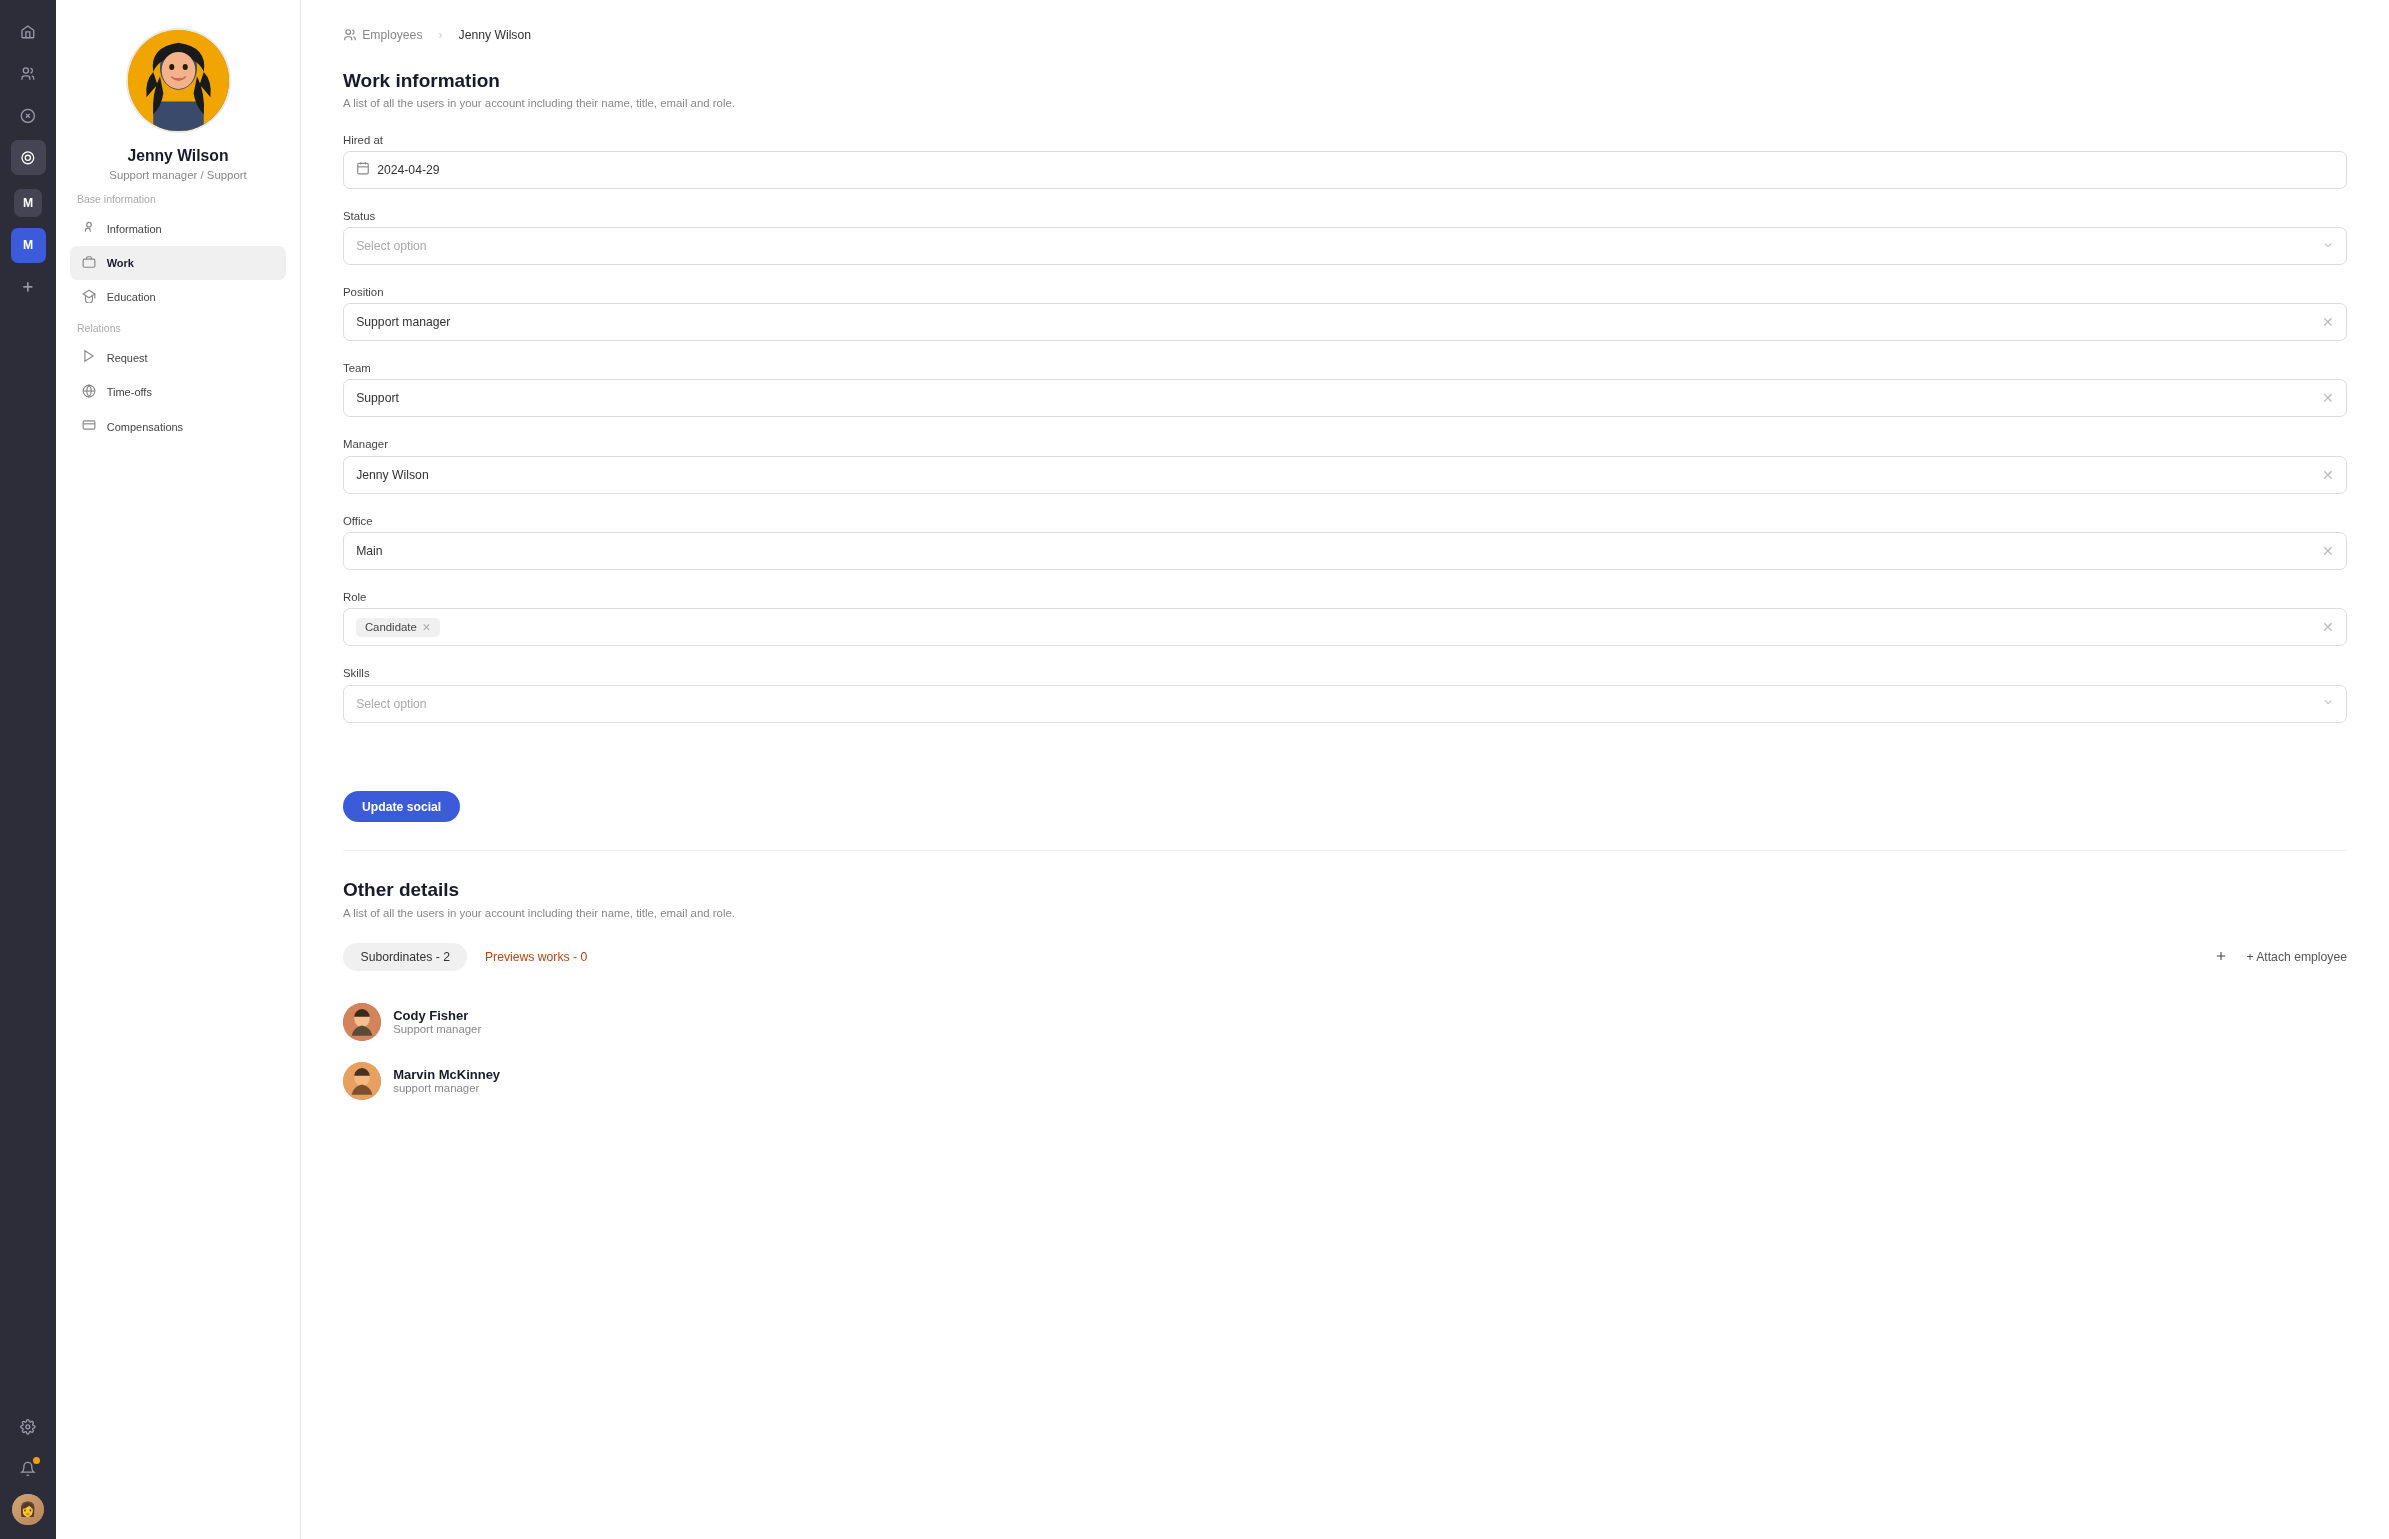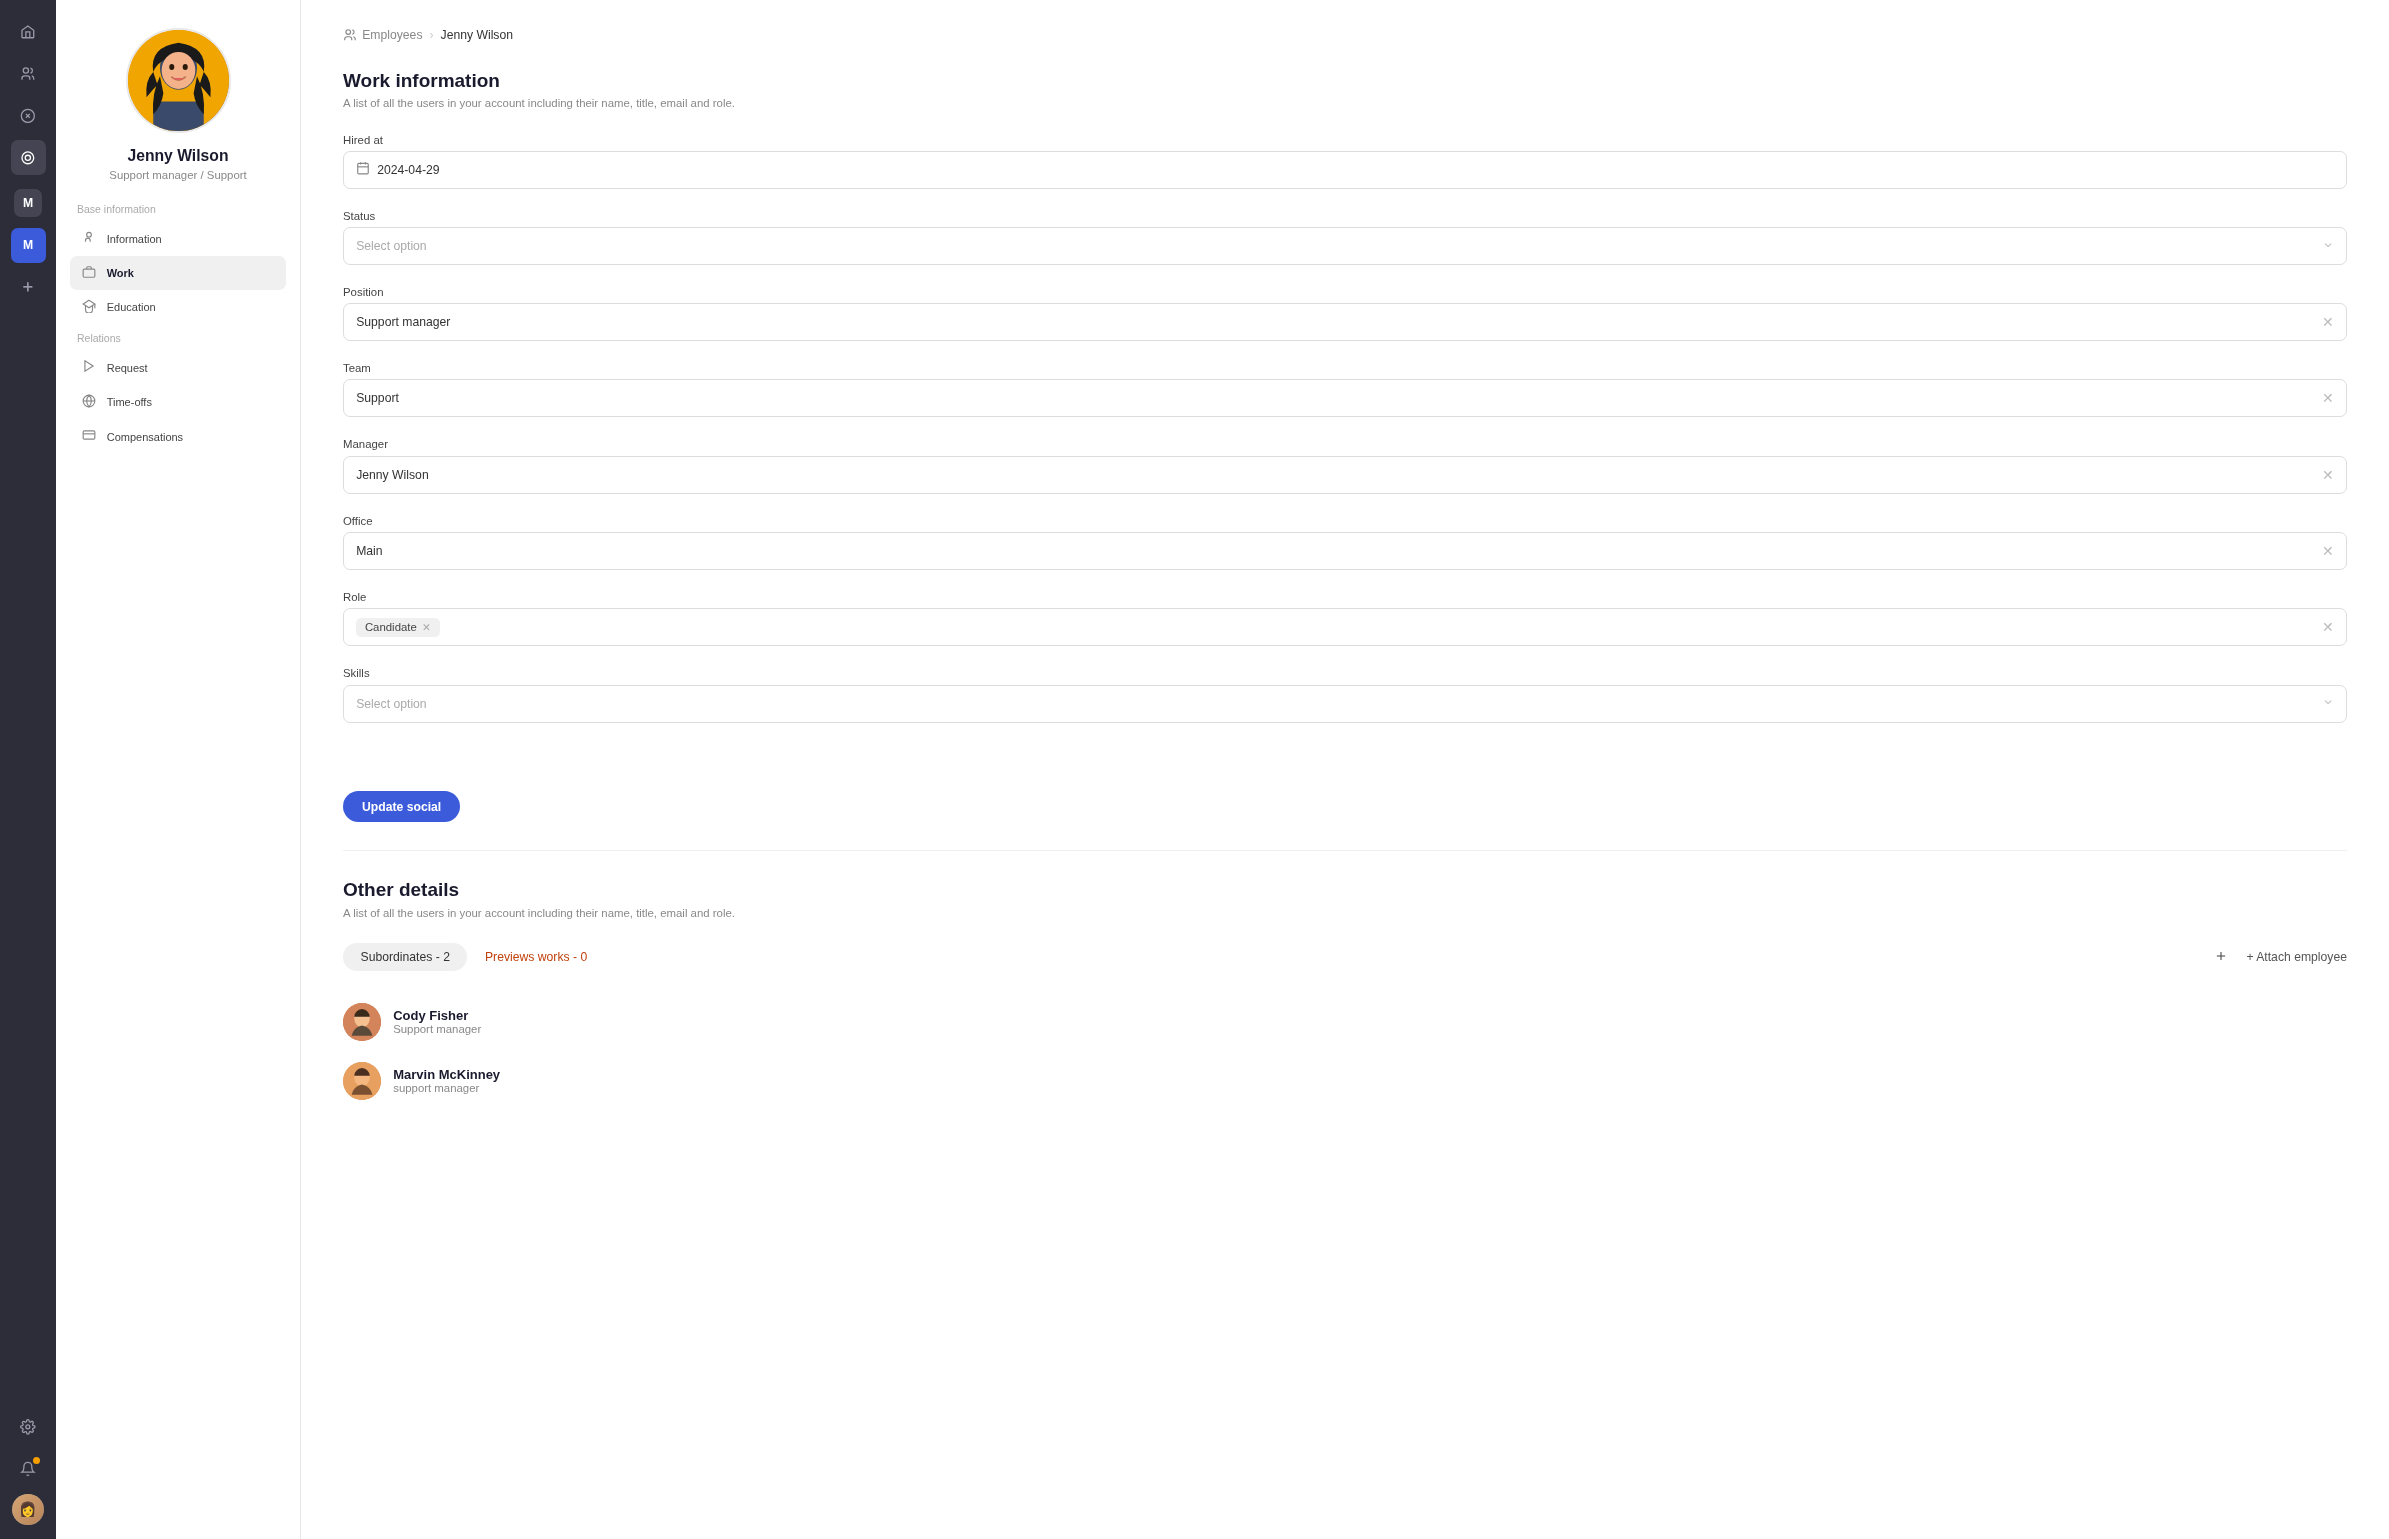--- a/index.html
+++ b/index.html
@@ -50,41 +50,41 @@
       margin-bottom: 14px;
       border: 2.6px solid #e8e8e8;
     }
     .profile-avatar-img {
       width: 100%; height: 100%;
       background: linear-gradient(135deg, #f0a500 0%, #e07b00 50%, #3a4a6b 100%);
       display: flex; align-items: center; justify-content: center;
       font-size: 42px;
     }
     .profile-name { font-size: 15.7px; font-weight: 700; color: #1a1a2e; text-align: center; margin-bottom: 3.5px; }
-    .profile-role { font-size: 11.4px; color: #888; text-align: center; margin-bottom: 15px; }
+    .profile-role { font-size: 11.4px; color: #888; text-align: center; margin-bottom: 5px; }
 
     .nav-section-label { font-size: 10.5px; color: #aaa; font-weight: 500; align-self: flex-start; margin-bottom: 7px; margin-top: 7px; padding-left: 7px; width: 100%; }
     .nav-item {
       width: 100%; display: flex; align-items: center; gap: 8.7px;
       padding: 8.7px 10.5px; border-radius: 7px; cursor: pointer;
       color: #444; font-size: 11px; font-weight: 500;
     }
     .nav-item.active { background: #f0f0f0; color: #1a1a2e; font-weight: 600; }
     .nav-item-icon { font-size: 14px; color: #888; width: 17.5px; text-align: center; }
 
     
     .main-content {
       flex: 1;
       background: #fff;
       overflow-y: auto;
       padding: 28px 42px;
     }
 
     
-    .breadcrumb { display: flex; align-items: flex-start; gap: 7px; color: #888; font-size: 12.2px; margin-bottom: 28px; }
+    .breadcrumb { display: flex; align-items: flex-start; gap: 16px; color: #888; font-size: 12.2px; margin-bottom: 28px; }
     .breadcrumb-link { color: #888; cursor: pointer; display: flex; align-items: center; gap: 5.2px; }
     .breadcrumb-sep { color: #ccc; }
     .breadcrumb-current { color: #333; font-weight: 500; }
 
     
     .section-title { font-size: 19px; font-weight: 700; color: #1a1a2e; margin-bottom: 5.2px; }
     .section-desc { font-size: 11.4px; color: #888; margin-bottom: 24.5px; }
 
     
     .form-grid { display: grid; grid-template-columns: 1fr; gap: 21px 28px; margin-bottom: 24.5px; }

